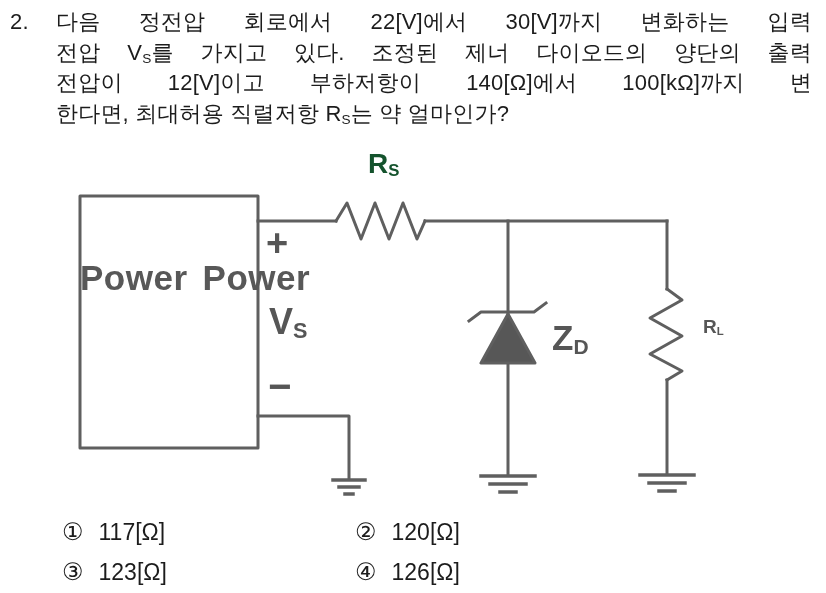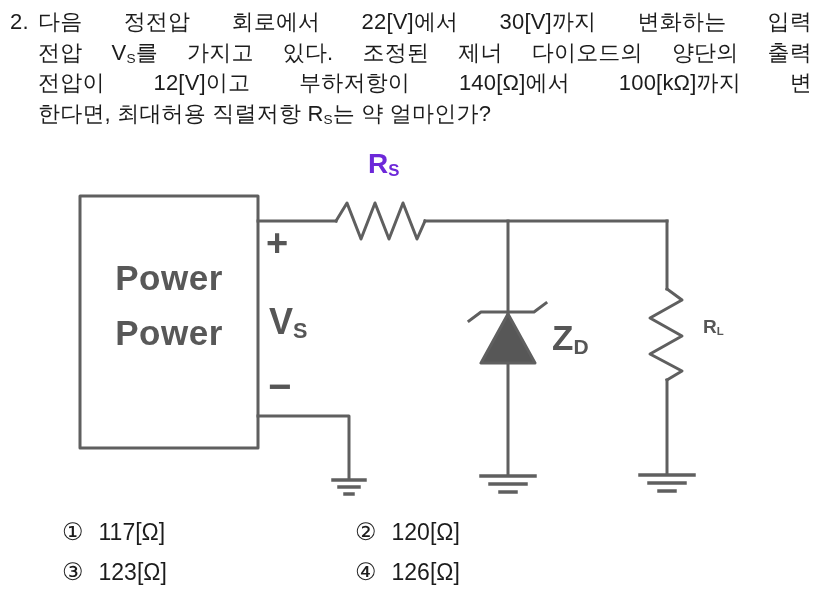--- a/index.html
+++ b/index.html
@@ -21,21 +21,21 @@
     width: 802px;
     color: #1c1c1c;
     font-size: 22px;
     line-height: 30.6px;
     letter-spacing: 0.2px;
   }
   .qnum {
     position: absolute;
     left: 0; top: 0;
   }
-  .qlines { margin-left: 28px; }
+  .qlines { margin-left: 46px; }
   .qline { white-space: normal; }
   .qline.just {
     text-align: justify;
     text-align-last: justify;
   }
   .qline sub {
     font-size: 0.62em;
     line-height: 0;
     vertical-align: -0.25em;
   }
@@ -53,21 +53,21 @@
   }
   .clabel sub {
     font-size: 0.60em;
     line-height: 0;
     vertical-align: -0.2em;
   }
   .ps-label {
     position: absolute;
     left: 80px; top: 258px;
     width: 178px;
-    display: flex; flex-direction: column;
+    display: flex; 
     align-items: center;
     gap: 15px;
     color: #585858;
     font-size: 35px;
     font-weight: 600;
     letter-spacing: 0.5px;
   }
   .polarity {
     position: absolute;
     color: #565656;
@@ -143,21 +143,21 @@
     </g>
   </svg>
 
   <div class="ps-label">
     <span>Power</span>
     <span>Power</span>
   </div>
   <div class="polarity" style="left:266px; top:222px; font-size:38px;">+</div>
   <div class="clabel" style="left:269px; top:301px; font-size:36px;"><span>V</span><sub>S</sub></div>
   <div class="polarity" style="left:268px; top:364px; font-size:40px;">−</div>
-  <div class="clabel" style="left:368px; top:148px; font-size:28px; color:#6d28d9;"><span>R</span><sub>S</sub></div>
+  <div class="clabel" style="left:368px; top:148px; font-size:28px; color:#14532d;"><span>R</span><sub>S</sub></div>
   <div class="clabel" style="left:552px; top:318px; font-size:35px;"><span>Z</span><sub>D</sub></div>
   <div class="clabel" style="left:703px; top:316px; font-size:19px;"><span>R</span><sub>L</sub></div>
 
   <div class="options">
     <div class="option">
       <span class="num">①</span>
       <span class="txt">117[Ω]</span>
     </div>
     <div class="option">
       <span class="num">②</span>

